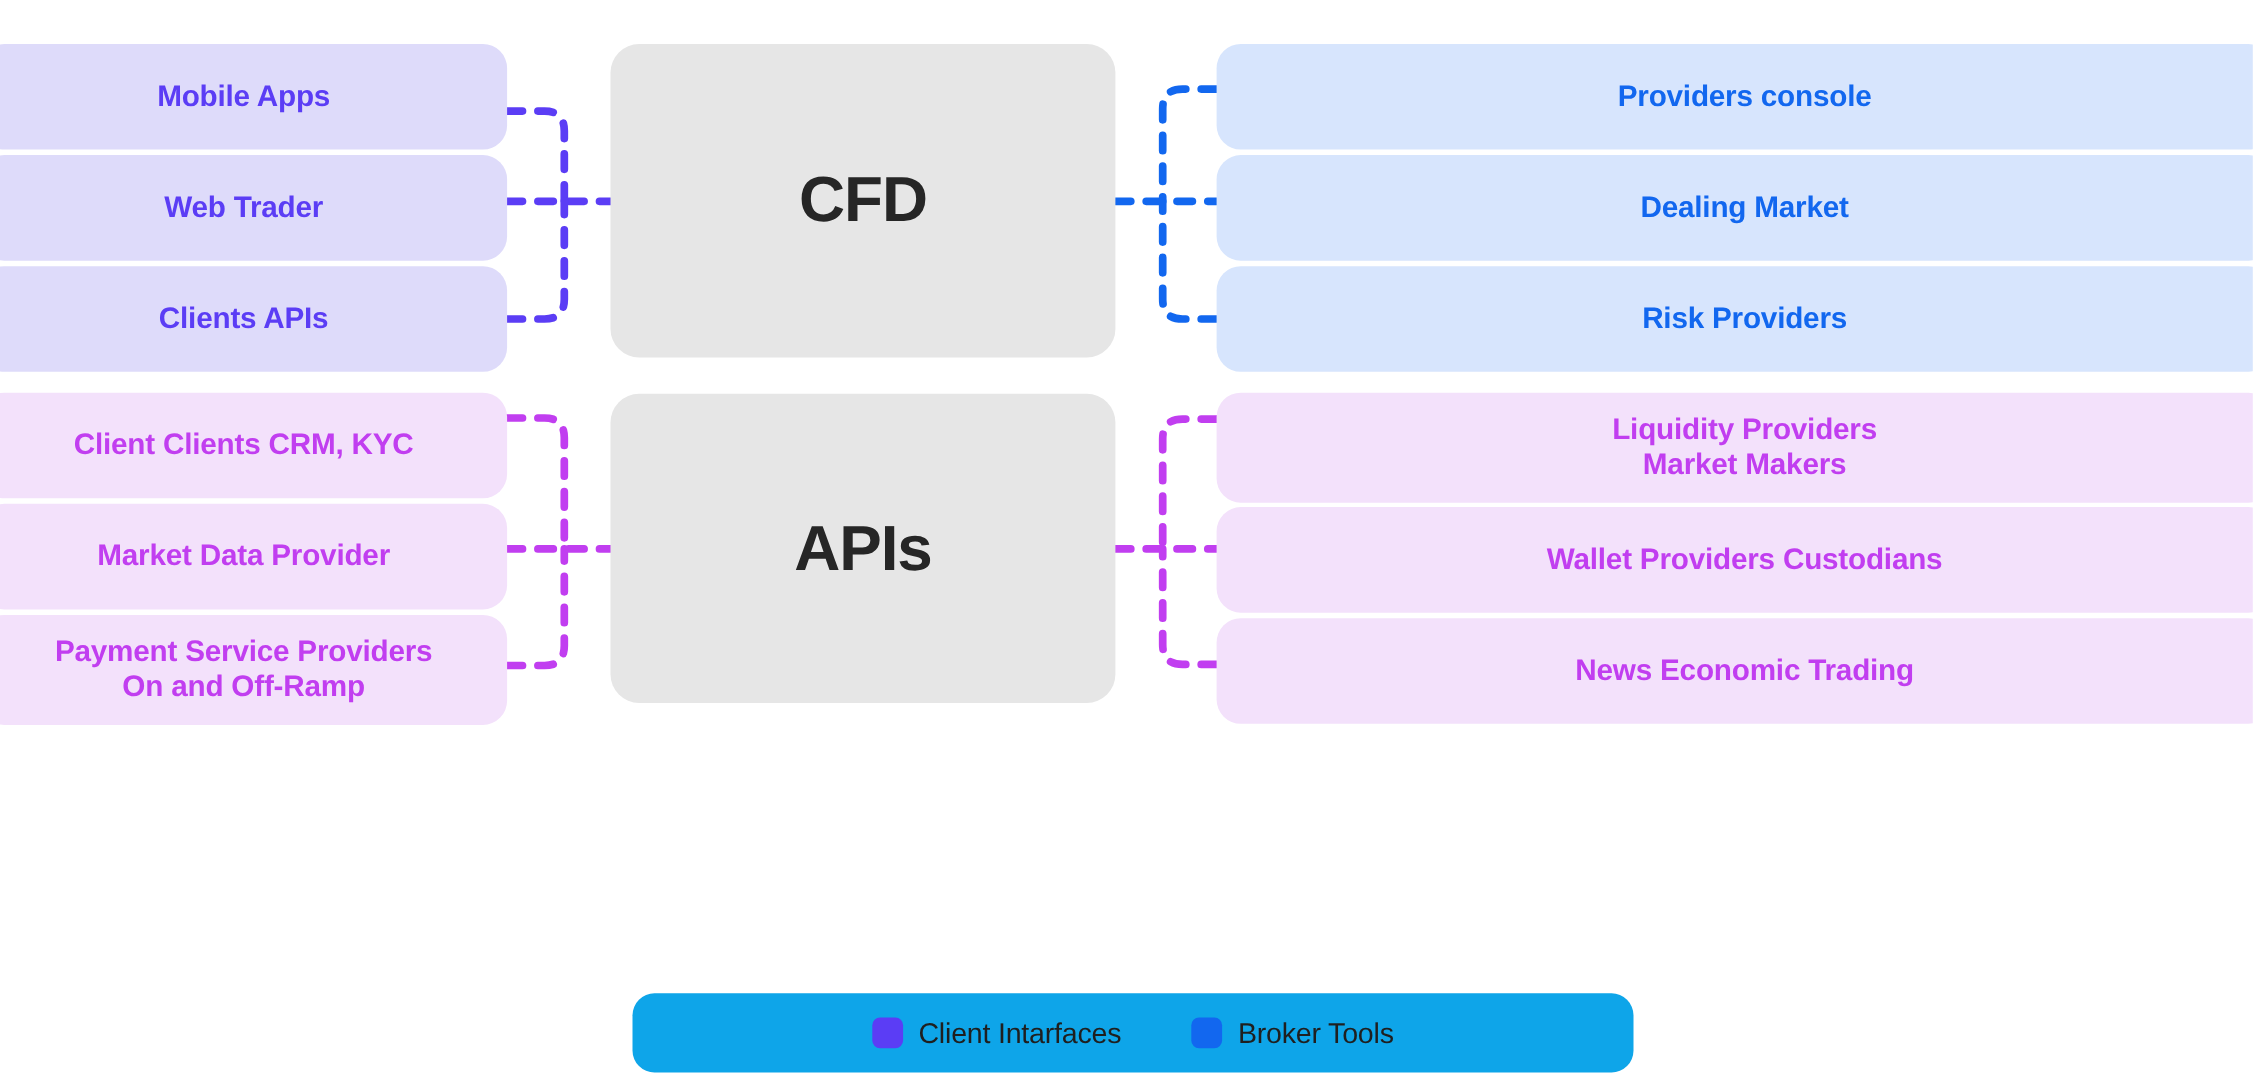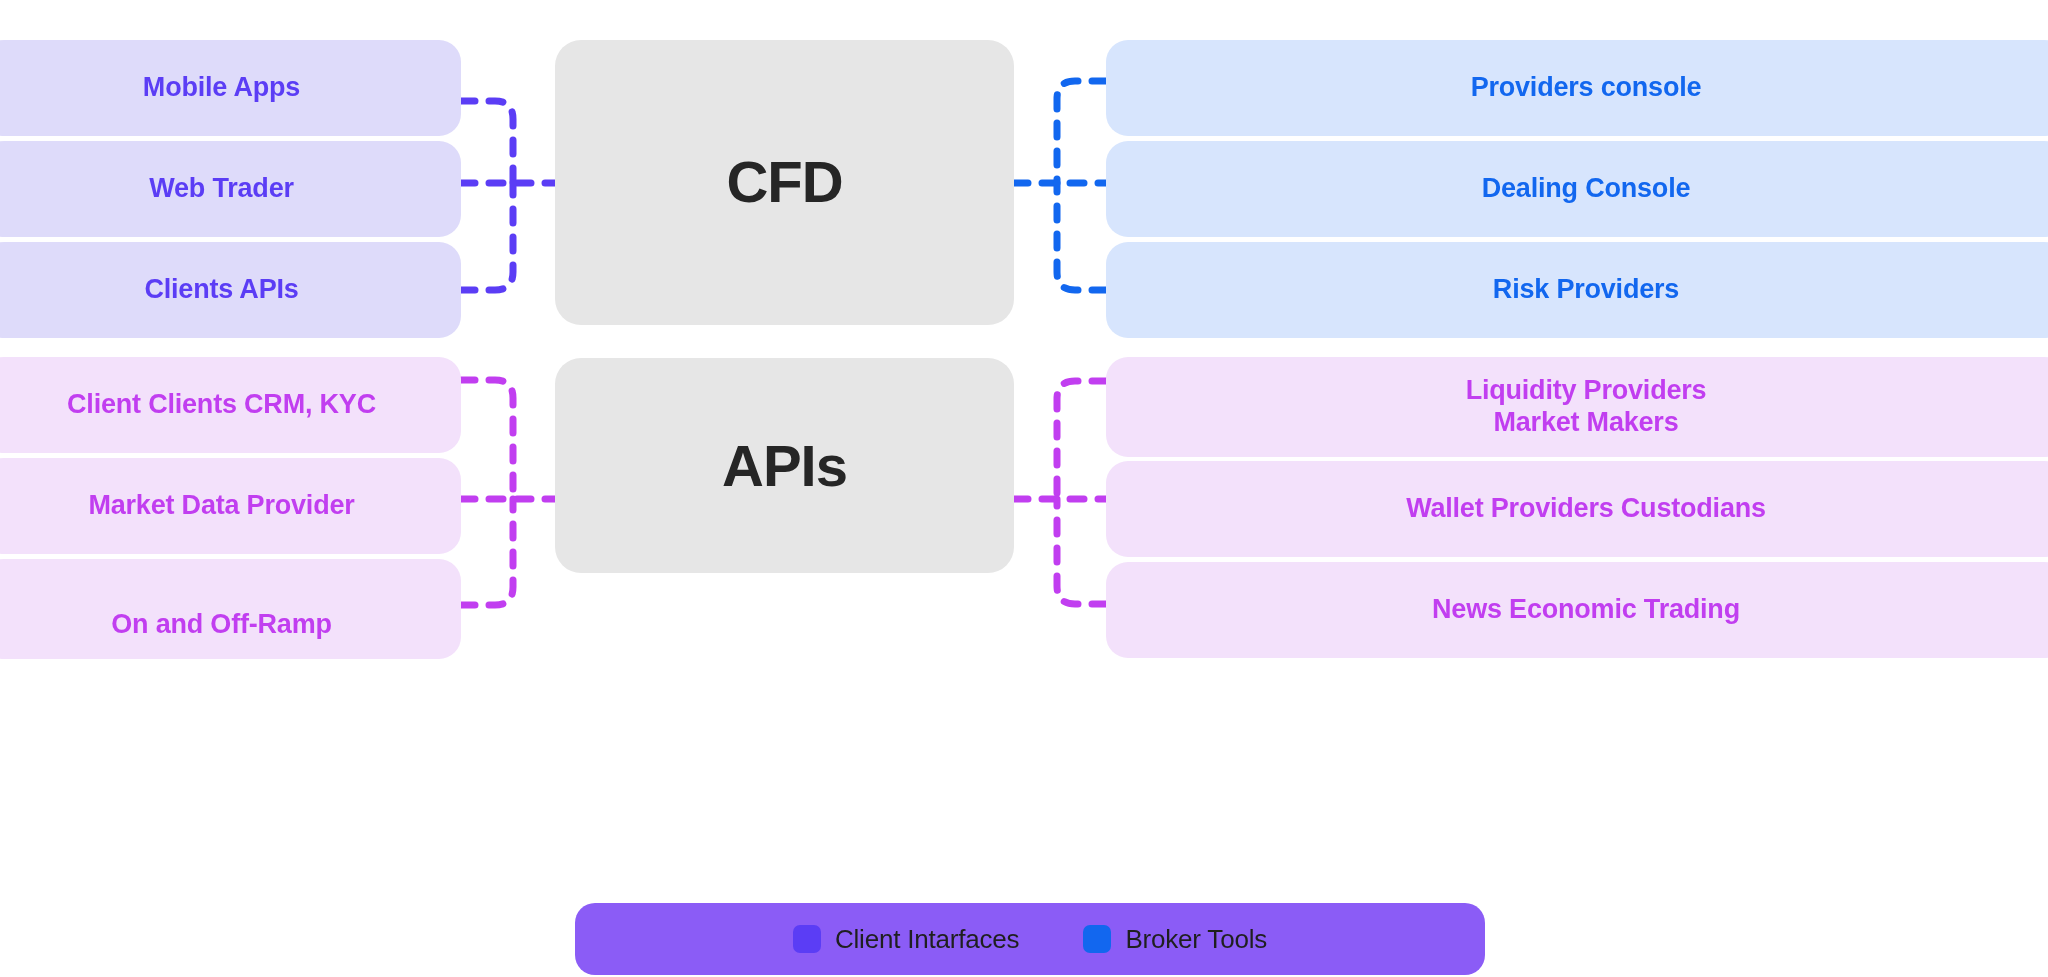--- a/index.html
+++ b/index.html
@@ -81,42 +81,42 @@
   }
   #hub-platform {
     top: 40px;
     height: 285px;
     font-size: 58px;
     line-height: 1.08;
     text-align: right;
   }
   #hub-apis {
     top: 358px;
-    height: 215px;
+    height: 281px;
     font-size: 58px;
   }
 
   
   #connectors {
     position: absolute;
     left: 0;
     top: 0;
     width: 2048px;
     height: 977px;
     pointer-events: none;
   }
 
   
   #legend {
     position: absolute;
     left: 575px;
     top: 903px;
     width: 910px;
     height: 72px;
-    background: #8b5cf6;
+    background: #0ea5e9;
     border-radius: 20px;
     display: flex;
     align-items: center;
     justify-content: center;
     gap: 64px;
   }
   .legend-item {
     display: flex;
     align-items: center;
     gap: 14px;
@@ -186,41 +186,41 @@
 </div>
 
 <div class="card left-bot" style="top:458px">
   <span>
     <span>Market Data Provider</span>
   </span>
 </div>
 
 <div class="card left-bot" style="top:559px; height:100px">
   <span>
-    <br>
+    <span>Payment Service Providers</span><br>
     <span>On and Off-Ramp</span>
   </span>
 </div>
 
 <div class="hub" id="hub-platform">
   <span>
     <span>CFD</span><br>
   </span>
 </div>
 
 <div class="hub" id="hub-apis">
   <span>APIs</span>
 </div>
 
 <div class="card right-top" style="top:40px">
   <span>Providers console</span>
 </div>
 
 <div class="card right-top" style="top:141px">
-  <span>Dealing Console</span>
+  <span>Dealing Market</span>
 </div>
 
 <div class="card right-top" style="top:242px">
   <span>Risk Providers</span>
 </div>
 
 <div class="card right-bot" style="top:357px; height:100px">
   <span>
     <span>Liquidity Providers</span><br>
     <span>Market Makers</span>

